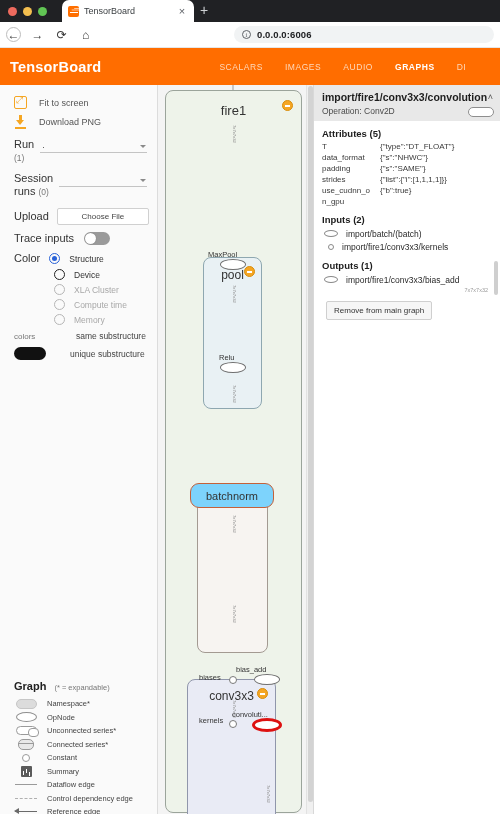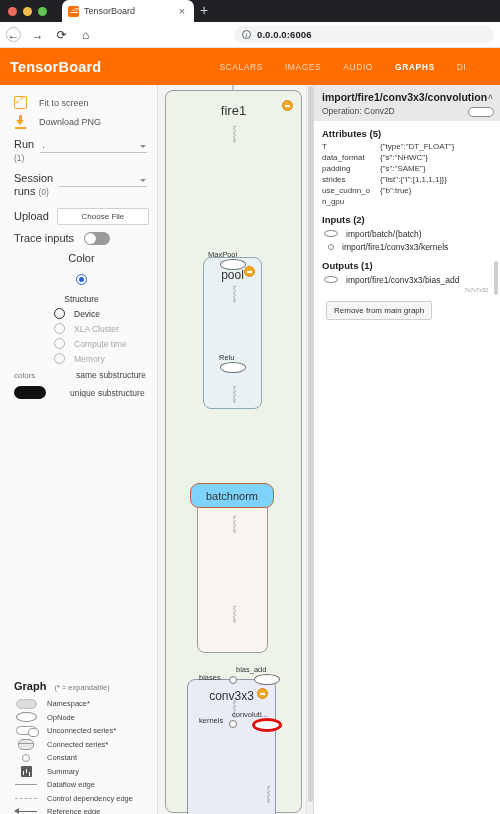--- a/index.html
+++ b/index.html
@@ -140,21 +140,21 @@
   .trace-row { display: flex; align-items: center; padding: 7px 8px 0 14px; gap: 10px; }
   .toggle {
     width: 26px; height: 13px; border-radius: 7px; background: #9a9a9a;
     position: relative; cursor: pointer; flex: 0 0 auto;
   }
   .toggle::after {
     content: ""; position: absolute; left: 1px; top: 1px; width: 11px; height: 11px;
     border-radius: 50%; background: #fff; box-shadow: 0 0 1px rgba(0,0,0,.4);
   }
   .color-block { padding: 7px 8px 0 14px; }
-  .color-head { display: flex; align-items: center; gap: 9px; flex-direction: column; }
+  .color-head { display: flex; align-items: center; gap: 9px; }
   .radio-row { display: flex; align-items: center; gap: 9px; margin-top: 4px; padding-left: 40px; cursor: pointer; }
   .radio {
     width: 11px; height: 11px; border-radius: 50%; border: 1.6px solid #222;
     position: relative; flex: 0 0 auto;
   }
   .radio.sel { border-color: #2962d8; }
   .radio.sel::after {
     content: ""; position: absolute; left: 2px; top: 2px; width: 5px; height: 5px;
     border-radius: 50%; background: #2962d8;
   }

